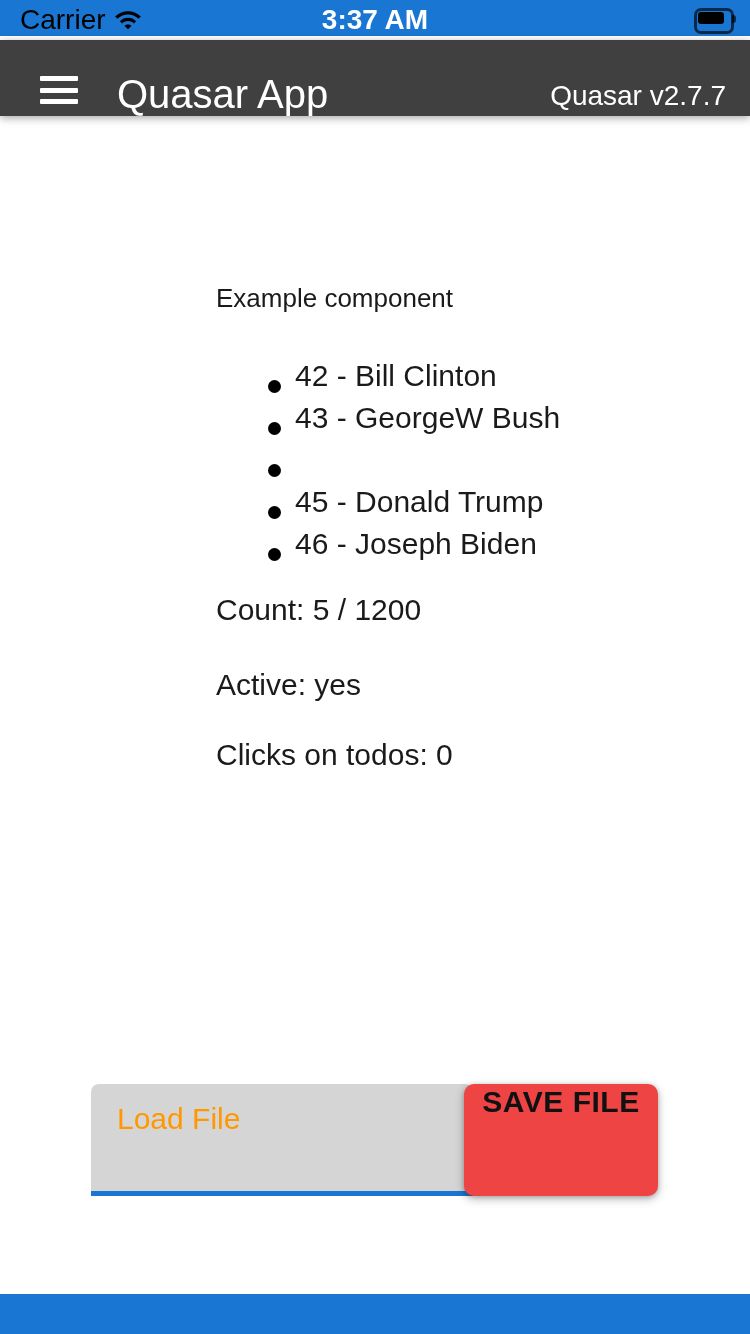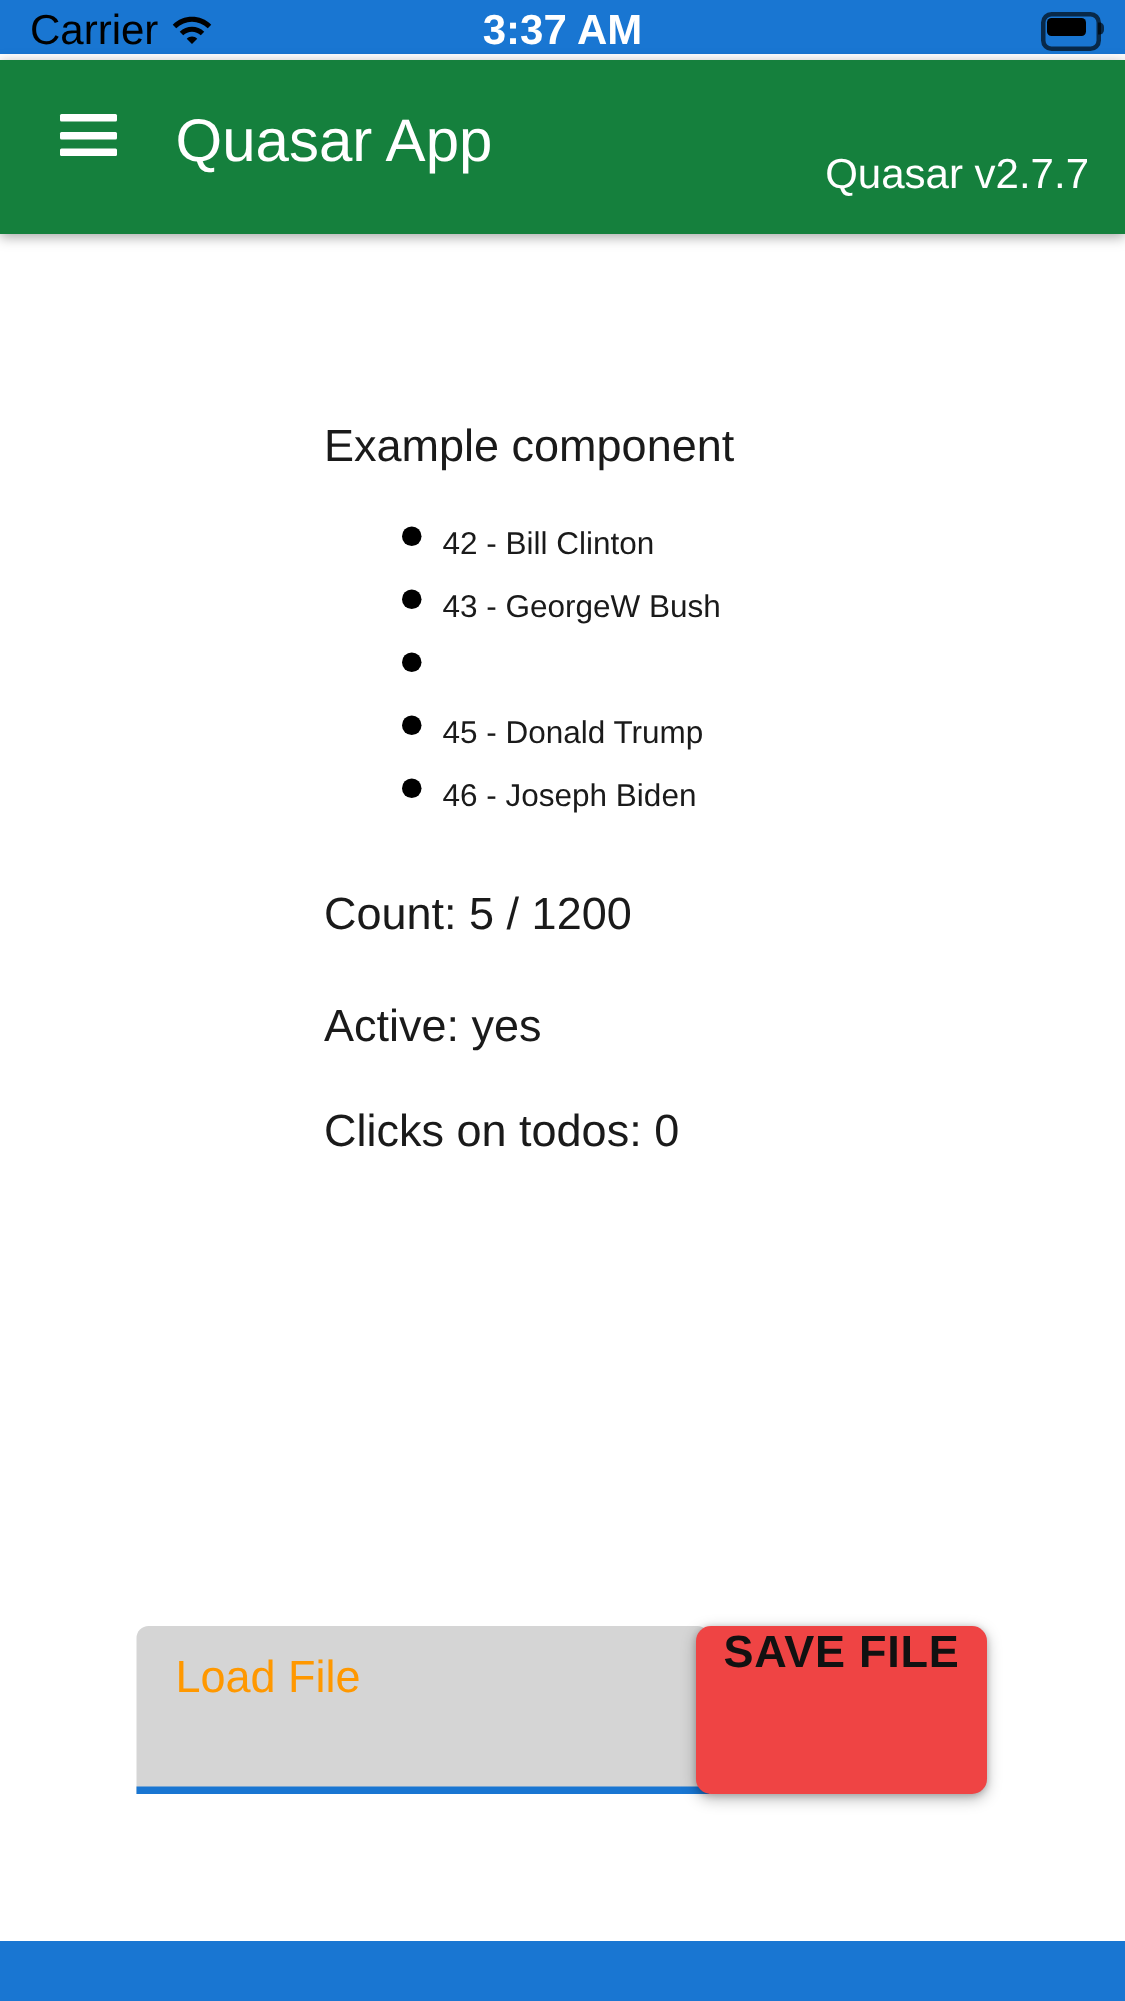--- a/index.html
+++ b/index.html
@@ -26,50 +26,50 @@
   .battery .fill{
     position:absolute;left:4px;top:4px;width:26px;height:12px;
     background:#000;border-radius:3px;
   }
   .battery .cap{
     position:absolute;right:0;top:7px;width:4px;height:8px;
     background:rgba(0,0,0,0.65);border-radius:0 3px 3px 0;
   }
   
   .header{
-    position:absolute;left:0;top:40px;width:750px;height:116px;
-    background:#15803d;color:#fff;
+    position:absolute;left:0;top:40px;width:750px;height:76px;
+    background:#404040;color:#fff;
     box-shadow:0 2px 8px rgba(0,0,0,0.35);
     display:flex;align-items:center;
   }
   .menu-btn{
     position:absolute;left:40px;top:36px;width:38px;height:28px;
     display:flex;flex-direction:column;justify-content:space-between;
     cursor:pointer;background:none;border:none;padding:0;
   }
   .menu-btn span{display:block;width:38px;height:5px;background:#fff;border-radius:1px;}
   .app-title{
     position:absolute;left:117px;top:32px;
     font-size:40px;line-height:44px;font-weight:400;color:#fff;white-space:nowrap;
   }
   .app-version{
     position:absolute;right:24px;top:40px;
-    font-size:28px;line-height:32px;font-weight:400;color:#fff;white-space:nowrap;margin-top:20px;
+    font-size:28px;line-height:32px;font-weight:400;color:#fff;white-space:nowrap;
   }
   
   .section-title{
     position:absolute;left:216px;top:282px;
-    font-size:30px;line-height:32px;color:#1a1a1a;
+    font-size:26px;line-height:32px;color:#1a1a1a;
   }
   .todo-list{
     position:absolute;left:268px;top:351px;margin:0;padding:0;list-style:none;
   }
   .todo-list li{
-    display:flex;align-items:flex-start;height:42px;
-    font-size:21px;color:#1a1a1a;cursor:pointer;
+    display:flex;align-items:flex-end;height:42px;
+    font-size:30px;color:#1a1a1a;cursor:pointer;
   }
   .todo-list .bullet{
     width:13px;height:13px;border-radius:50%;background:#000;
     margin-right:14px;flex:0 0 auto;
   }
   .stat{
     position:absolute;left:216px;
     font-size:30px;line-height:32px;color:#1a1a1a;white-space:nowrap;
   }
   .stat.count{top:594px;}

